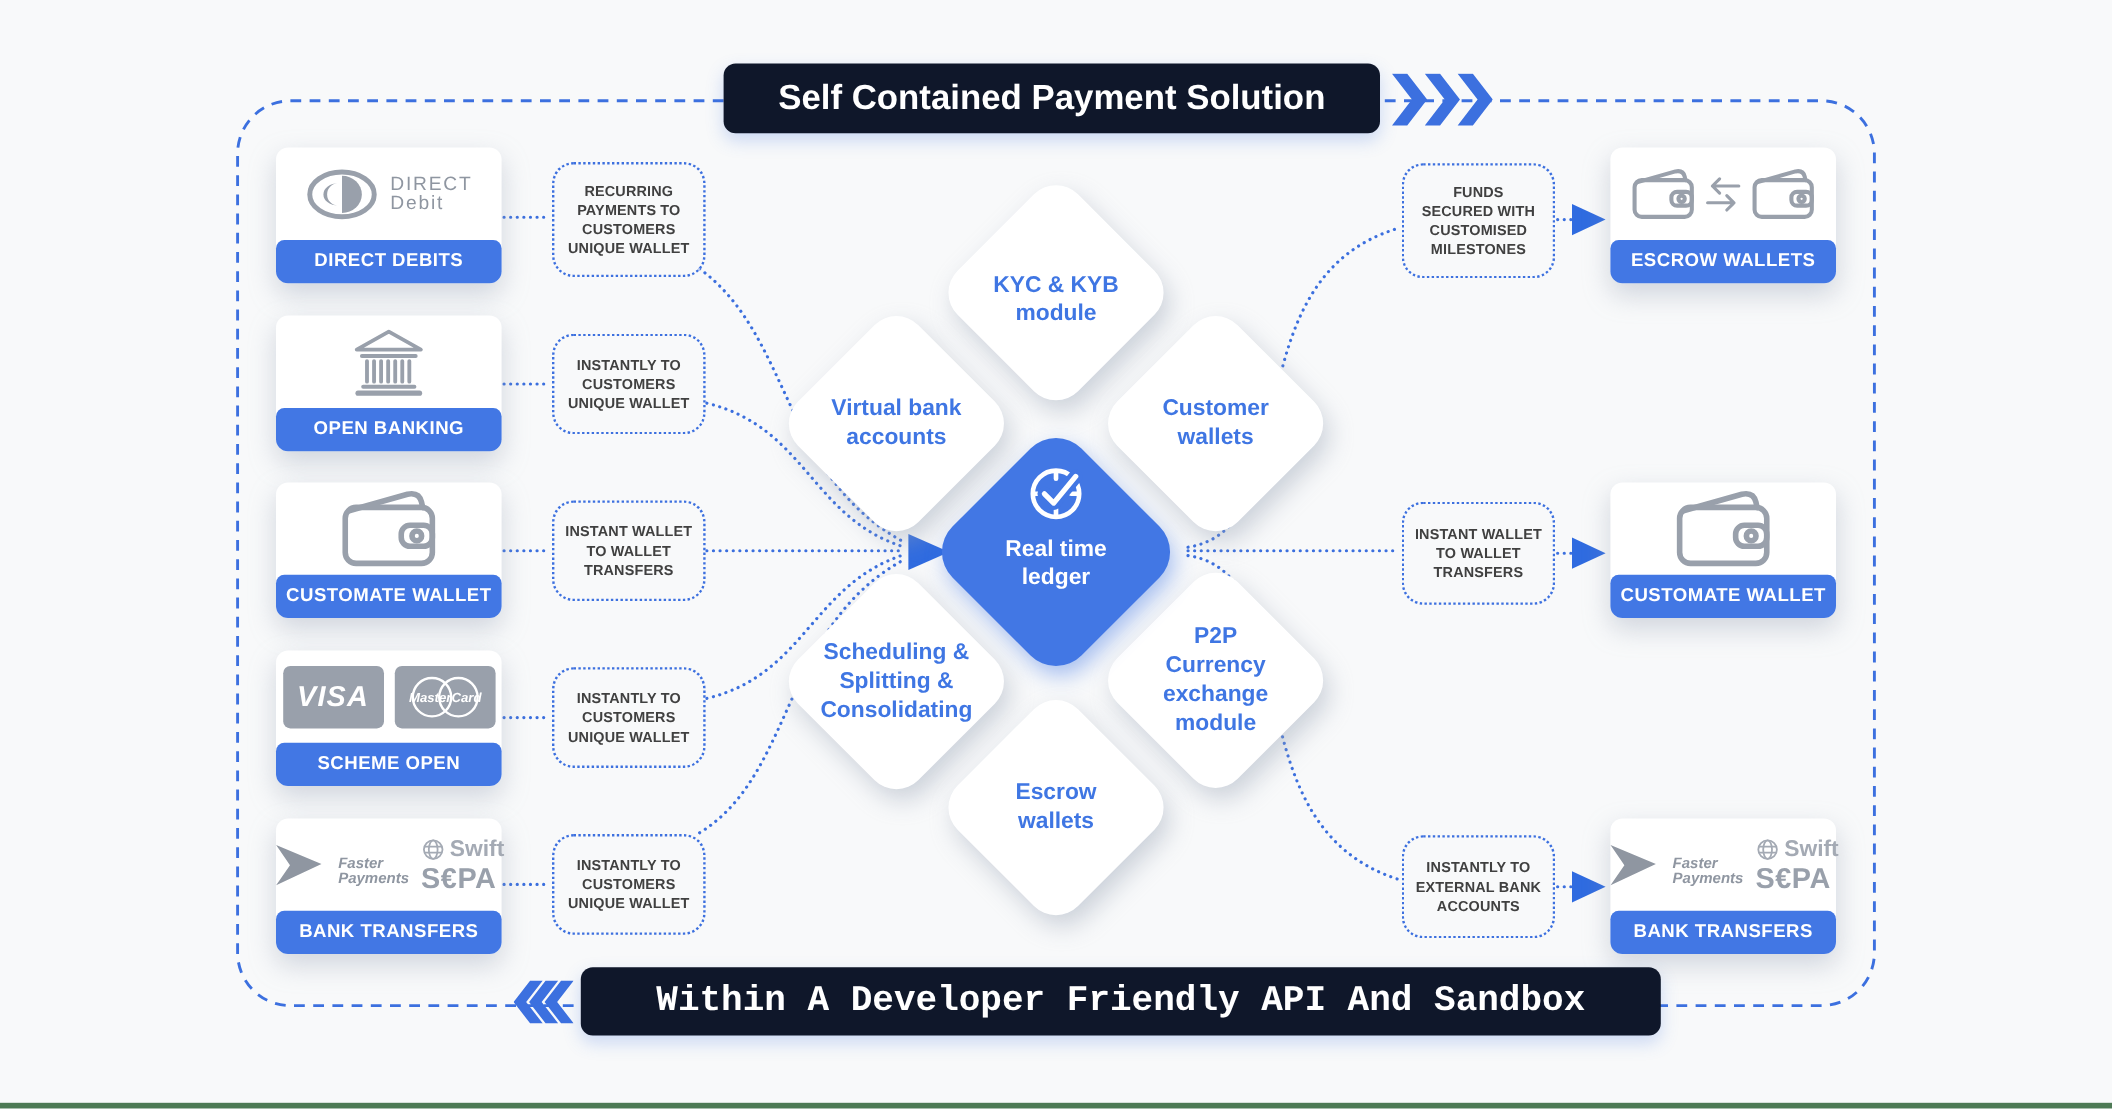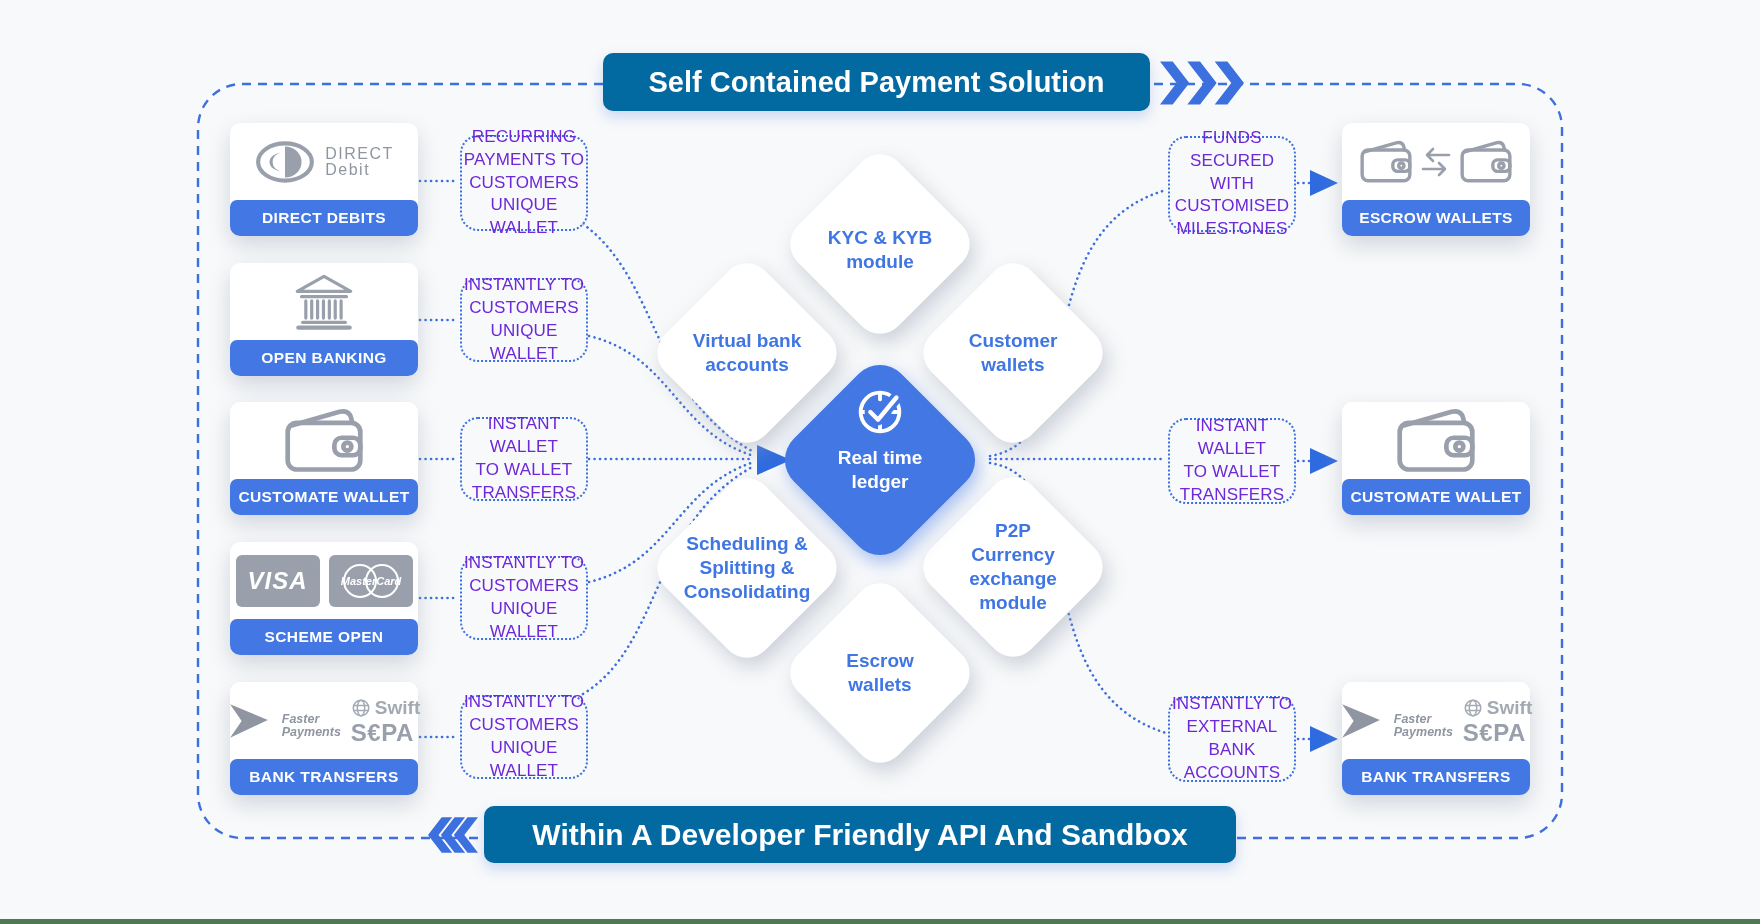--- a/index.html
+++ b/index.html
@@ -2,40 +2,40 @@
 <html><head>
 <meta charset="utf-8">
 <style>
   html,body{margin:0;padding:0;background:#eef0f2;}
   .stage{position:relative;width:1760px;height:924px;background:#F8F9FA;overflow:hidden;
          font-family:"Liberation Sans","DejaVu Sans",sans-serif;}
   .bottom-rule{position:absolute;left:0;right:0;bottom:0;height:5px;background:#4D7A55;}
   svg.connectors{position:absolute;left:0;top:0;z-index:1;}
 
   
-  .banner{position:absolute;z-index:4;background:#0369a1;border-radius:10px;color:#fff;
+  .banner{position:absolute;z-index:4;background:#0f172a;border-radius:10px;color:#fff;
           display:flex;align-items:center;justify-content:center;font-weight:700;
           box-shadow:0 6px 14px rgba(66,119,228,.25);}
   .banner.top{left:603px;top:53px;width:547px;height:58px;font-size:29px;}
-  .banner.bottom{left:484px;top:806px;width:752px;height:57px;font-size:30px;}
+  .banner.bottom{left:484px;top:806px;width:900px;height:57px;font-size:30px;font-family:Liberation Mono, monospace;}
   .chevrons{position:absolute;z-index:4;}
 
   
   .card{position:absolute;z-index:3;width:188px;height:113px;background:#fff;border-radius:10px;
         box-shadow:0 9px 22px rgba(150,161,180,.40);}
   .logo-area{position:absolute;left:0;right:0;top:0;bottom:36px;display:flex;
              align-items:center;justify-content:center;gap:9px;color:#99A0AB;}
   .bar{position:absolute;left:0;right:0;bottom:0;height:36px;background:#4277E4;
        border-radius:7px 7px 10px 10px;display:flex;align-items:center;justify-content:center;
        color:#fff;font-weight:700;font-size:15.5px;letter-spacing:.4px;}
 
   
   .note{position:absolute;z-index:3;width:128px;border:2.4px dotted #3C70DF;border-radius:18px;
         box-sizing:border-box;display:flex;align-items:center;justify-content:center;
-        text-align:center;white-space:pre-line;font-size:17px;font-weight:400;color:#6d28d9;
+        text-align:center;white-space:pre-line;font-size:12px;font-weight:700;color:#404040;
         line-height:1.34;letter-spacing:.15px;background:rgba(248,249,250,.6);}
 
   
   .diamond{position:absolute;z-index:2;width:142px;height:142px;background:#fff;border-radius:26px;
            transform:translate(-50%,-50%) rotate(45deg);
            box-shadow:10px 3px 20px rgba(150,161,180,.45);}
   .diamond.core{width:152px;height:152px;background:#4277E4;border-radius:30px;z-index:3;
                 box-shadow:8px 3px 18px rgba(66,119,228,.45);}
   .dlabel{position:absolute;z-index:5;transform:translate(-50%,-50%);width:170px;text-align:center;
           white-space:pre-line;font-weight:700;font-size:19px;line-height:1.26;color:#3F76E3;}

